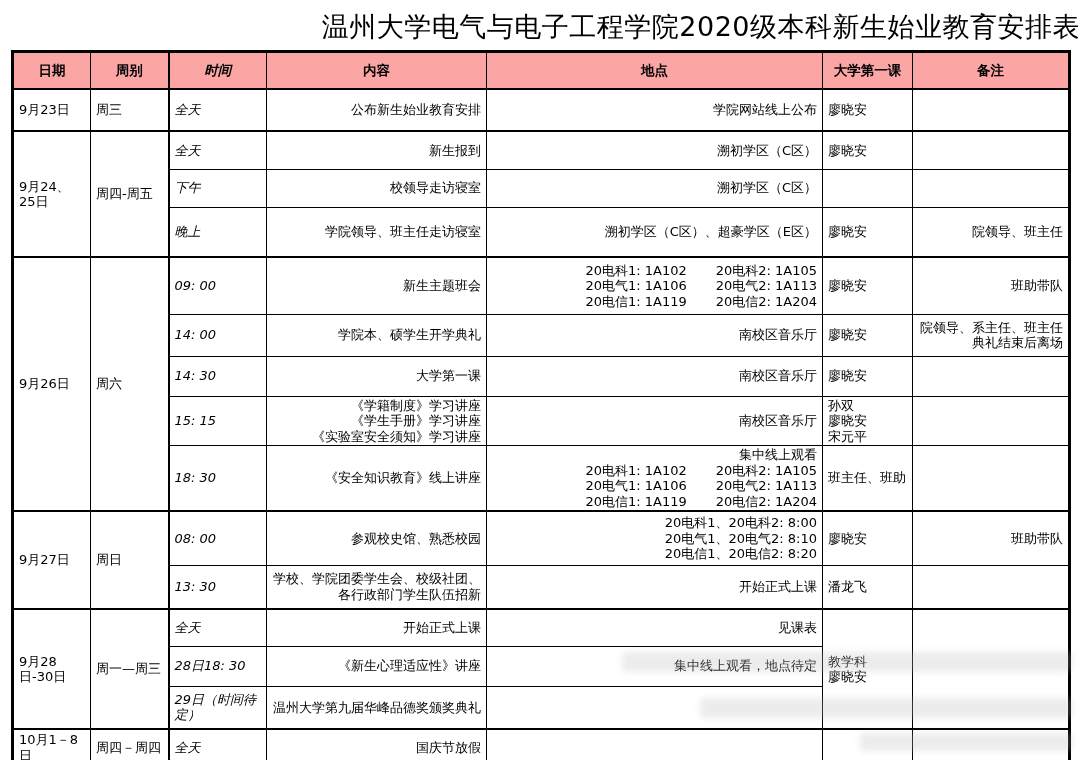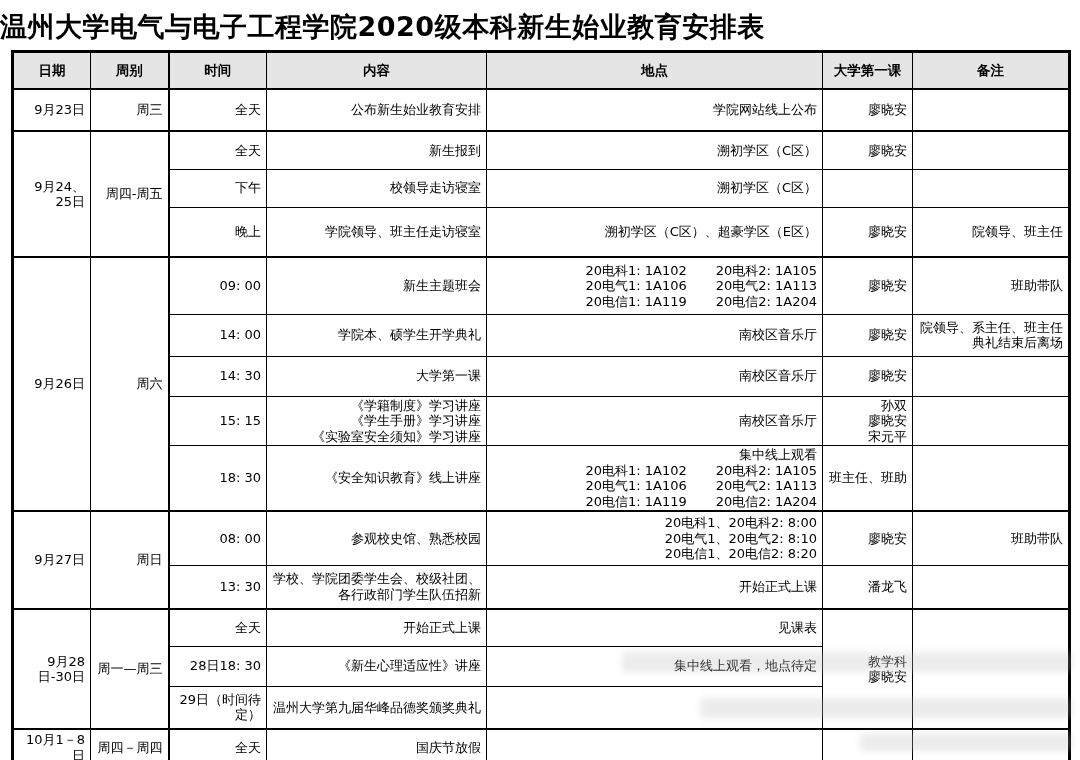--- a/index.html
+++ b/index.html
@@ -8,23 +8,23 @@
     background: #ffffff;
   }
   .page {
     position: relative;
     width: 1080px;
     height: 760px;
     background: #ffffff;
     overflow: hidden;
   }
   .doc-title {
-    text-align: left;
+    text-align: right;
     font-size: 27px;
-    font-weight: bold;
+    font-weight: normal;
     color: #000;
     padding-top: 9px;
     line-height: 36px;
     letter-spacing: 0.5px;
     white-space: nowrap;
   }
   table.schedule {
     border-collapse: collapse;
     table-layout: fixed;
     margin-left: 11px;
@@ -36,30 +36,30 @@
     border: 1px solid #000;
     padding: 1px 5px;
     vertical-align: middle;
     font-size: 13px;
     line-height: 15.5px;
     color: #000;
     white-space: pre-wrap;
     overflow: hidden;
   }
   .schedule th {
-    background: #e5e5e5;
+    background: #fca5a5;
     font-weight: bold;
     text-align: center;
     height: 33px;
     font-size: 13.5px;
     border-bottom: 2px solid #000;
   }
-  .c-date, .c-week, .c-time, .c-resp { text-align: right; padding: 1px 2px; }
+  .c-date, .c-week, .c-time, .c-resp { text-align: left; padding: 1px 2px; }
   .c-date, .c-week { font-size: 12.5px; }
-  .c-time { font-size: 12.5px; border-left-width: 2px !important; }
+  .c-time { font-size: 12.5px; border-left-width: 2px !important; font-style: italic; }
   th.c-time { border-left-width: 2px !important; }
   .c-content, .c-location, .c-remark { text-align: right; }
   tr.gs > td { border-top: 2px solid #000; }
   .smudge {
     position: absolute;
     background: rgba(185,185,185,0.28);
     filter: blur(3px);
     border-radius: 4px;
     pointer-events: none;
   }

